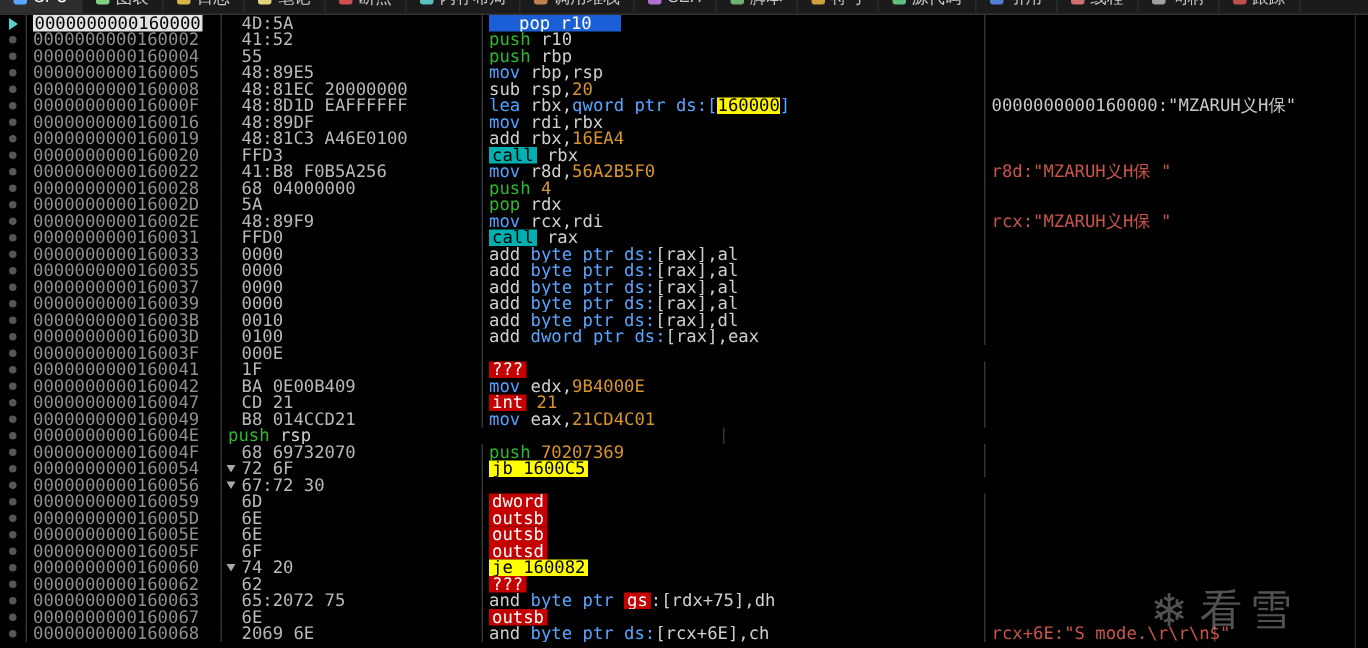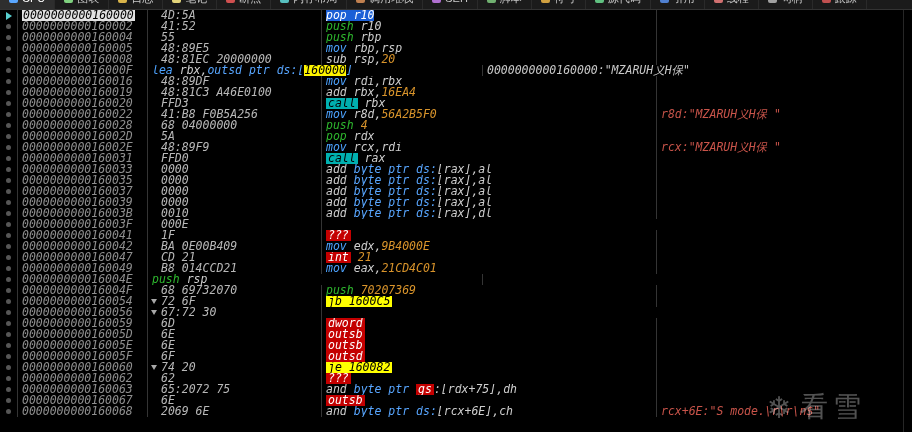--- a/index.html
+++ b/index.html
@@ -7,41 +7,41 @@
        font-family:"DejaVu Sans Mono",monospace;}
   
   .tabbar{position:absolute;top:0;left:0;right:0;height:9px;overflow:hidden;background:#1b1b1b;
           border-bottom:1px solid #333;}
   .tabbar-inner{display:flex;height:22px;transform:translateY(-13px);align-items:center;}
   .tab{display:flex;align-items:center;gap:4px;padding:0 9px;height:22px;color:#c8c8c8;
        font:11px "Liberation Sans",sans-serif;border-right:1px solid #2a2a2a;white-space:nowrap;}
   .tab.active{background:#2e2e2e;color:#fff;}
   .tab-icon{display:inline-block;width:9px;height:9px;border-radius:2px;background:#777;}
   
-  .disasm{position:absolute;top:10px;left:0;right:0;bottom:0;overflow:hidden;font-style:italic;}
+  .disasm{position:absolute;top:10px;left:0;right:0;bottom:0;overflow:hidden;}
   .drow{display:flex;height:11px;line-height:11px;font-size:11.5px;}
   .cell{overflow:hidden;white-space:pre;flex:0 0 auto;box-sizing:border-box;}
   .gutter{width:18px;border-right:1px solid #343434;display:flex;align-items:center;justify-content:center;}
   .addr{width:130px;border-right:1px solid #343434;padding-left:4px;color:var(--addr,#8f8f8f);}
   .addr-cip{background:#e2e2e2;color:#000;padding:0 1px;}
   .bytes{width:174px;border-right:1px solid #343434;padding-left:13px;color:var(--bytes,#b8b8b8);position:relative;}
   .ins{width:335px;border-right:1px solid #343434;padding-left:4px;color:var(--plain,#cfcfcf);}
   .cmt{flex:1 1 auto;padding-left:4px;}
   .dot{width:5px;height:5px;border-radius:50%;background:#565656;}
   .rip-arrow{width:0;height:0;border-left:6px solid #58d0d0;border-top:4px solid transparent;border-bottom:4px solid transparent;}
   .jarrow{position:absolute;left:3px;top:3px;width:0;height:0;border-top:5px solid #a8a8a8;
           border-left:3px solid transparent;border-right:3px solid transparent;}
   
   .tk-b{color:var(--mn-blue,#4da3ff);text-align:center;}
   .tk-g{color:var(--mn-green,#2eb82e);}
   .tk-p{color:var(--plain,#cfcfcf);}
   .tk-r{color:var(--plain,#cfcfcf);}
   .tk-n{color:var(--num,#d9942b);}
   .tk-ptr{color:var(--ptr,#58a6ff);}
-  .tk-cip{background:var(--cip-bg,#1b5fd6);color:#fff;padding:0 0;}
+  .tk-cip{background:var(--cip-bg,#1b5fd6);color:#fff;padding:0 20px;}
   .tk-call{background:var(--call-bg,#00b0b0);color:#000;padding:0 2px;}
   .tk-jmp{background:var(--jump-bg,#ffff00);color:#000;padding:0 2px;}
   .tk-red{background:var(--invalid-bg,#c40000);color:#fff;padding:0 2px;}
   .tk-hl{background:var(--highlight-bg,#fdf400);color:#000;}
   .cmt-plain{color:var(--comment-plain,#c8c8c8);}
   .cmt-red{color:var(--comment-red,#c9544a);}
   .right-sep{position:absolute;top:10px;bottom:0;left:903px;width:1px;background:#262626;}
   
   .watermark{position:absolute;right:46px;bottom:6px;display:flex;align-items:center;gap:8px;
              opacity:.32;color:#fff;pointer-events:none;font-family:"DejaVu Sans",sans-serif;z-index:5;}
@@ -149,21 +149,22 @@
       <div class="drow">
         <div class="cell gutter"><span class="dot"></span></div>
         <div class="cell addr"><span>0000000000160008</span></div>
         <div class="cell bytes"><span>48:81EC 20000000</span></div>
         <div class="cell ins"><span class="tk-p">sub</span><span class="tk-r"> rsp,</span><span class="tk-n">20</span></div>
         <div class="cell cmt"></div>
       </div>
       <div class="drow">
         <div class="cell gutter"><span class="dot"></span></div>
         <div class="cell addr"><span>000000000016000F</span></div>
-        <div class="cell ins"><span class="tk-b">lea</span><span class="tk-r"> rbx,</span><span class="tk-ptr">outsd ptr ds:[</span><span class="tk-hl">160000</span><span class="tk-ptr">]</span></div>
+        <div class="cell bytes"><span>48:8D1D EAFFFFFF</span></div>
+        <div class="cell ins"><span class="tk-b">lea</span><span class="tk-r"> rbx,</span><span class="tk-ptr">qword ptr ds:[</span><span class="tk-hl">160000</span><span class="tk-ptr">]</span></div>
         <div class="cell cmt"><span class="cmt-plain">0000000000160000:"MZARUH义H保"</span></div>
       </div>
       <div class="drow">
         <div class="cell gutter"><span class="dot"></span></div>
         <div class="cell addr"><span>0000000000160016</span></div>
         <div class="cell bytes"><span>48:89DF</span></div>
         <div class="cell ins"><span class="tk-b">mov</span><span class="tk-r"> rdi,rbx</span></div>
         <div class="cell cmt"></div>
       </div>
       <div class="drow">
@@ -241,20 +242,27 @@
         <div class="cell addr"><span>0000000000160039</span></div>
         <div class="cell bytes"><span>0000</span></div>
         <div class="cell ins"><span class="tk-p">add</span><span class="tk-r"> </span><span class="tk-ptr">byte ptr ds:</span><span class="tk-r">[rax]</span><span class="tk-r">,al</span></div>
         <div class="cell cmt"></div>
       </div>
       <div class="drow">
         <div class="cell gutter"><span class="dot"></span></div>
         <div class="cell addr"><span>000000000016003B</span></div>
         <div class="cell bytes"><span>0010</span></div>
         <div class="cell ins"><span class="tk-p">add</span><span class="tk-r"> </span><span class="tk-ptr">byte ptr ds:</span><span class="tk-r">[rax]</span><span class="tk-r">,dl</span></div>
+        <div class="cell cmt"></div>
+      </div>
+      <div class="drow">
+        <div class="cell gutter"><span class="dot"></span></div>
+        <div class="cell addr"><span>000000000016003D</span></div>
+        <div class="cell bytes"><span>0100</span></div>
+        <div class="cell ins"><span class="tk-p">add</span><span class="tk-r"> </span><span class="tk-ptr">dword ptr ds:</span><span class="tk-r">[rax]</span><span class="tk-r">,eax</span></div>
         <div class="cell cmt"></div>
       </div>
       <div class="drow">
         <div class="cell gutter"><span class="dot"></span></div>
         <div class="cell addr"><span>000000000016003F</span></div>
         <div class="cell bytes"><span>000E</span></div>
         <div class="cell cmt"></div>
       </div>
       <div class="drow">
         <div class="cell gutter"><span class="dot"></span></div>

